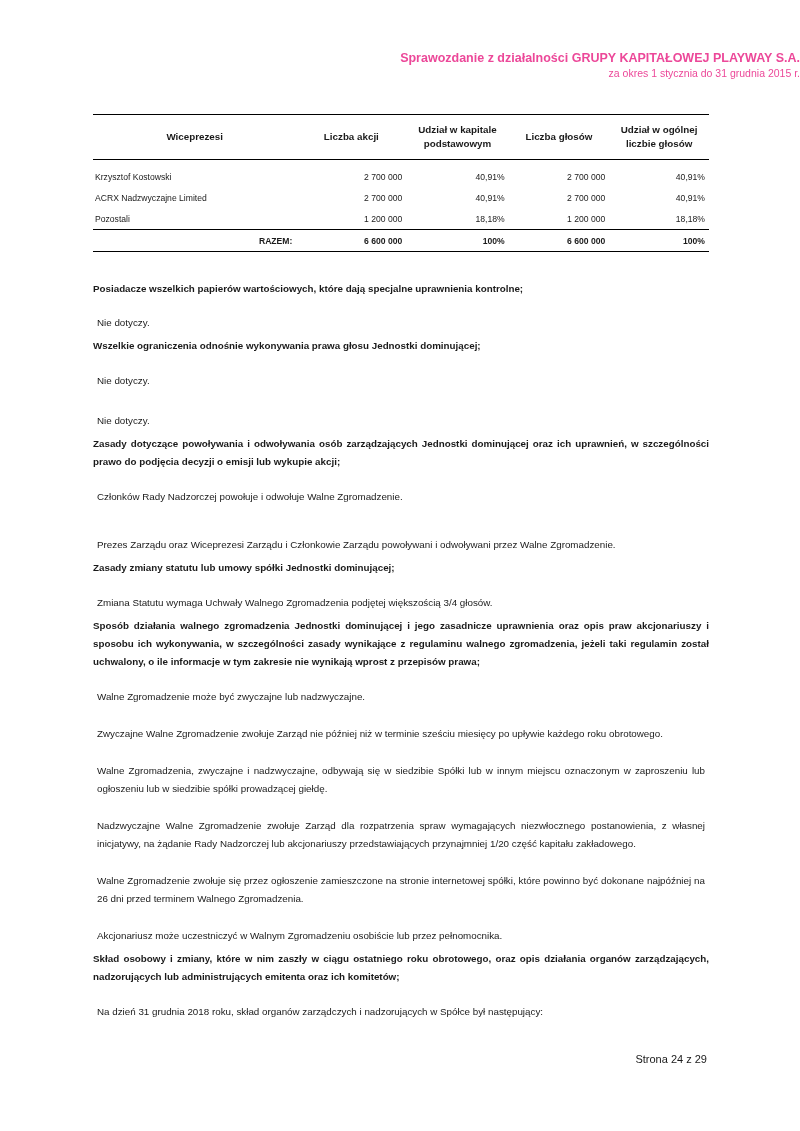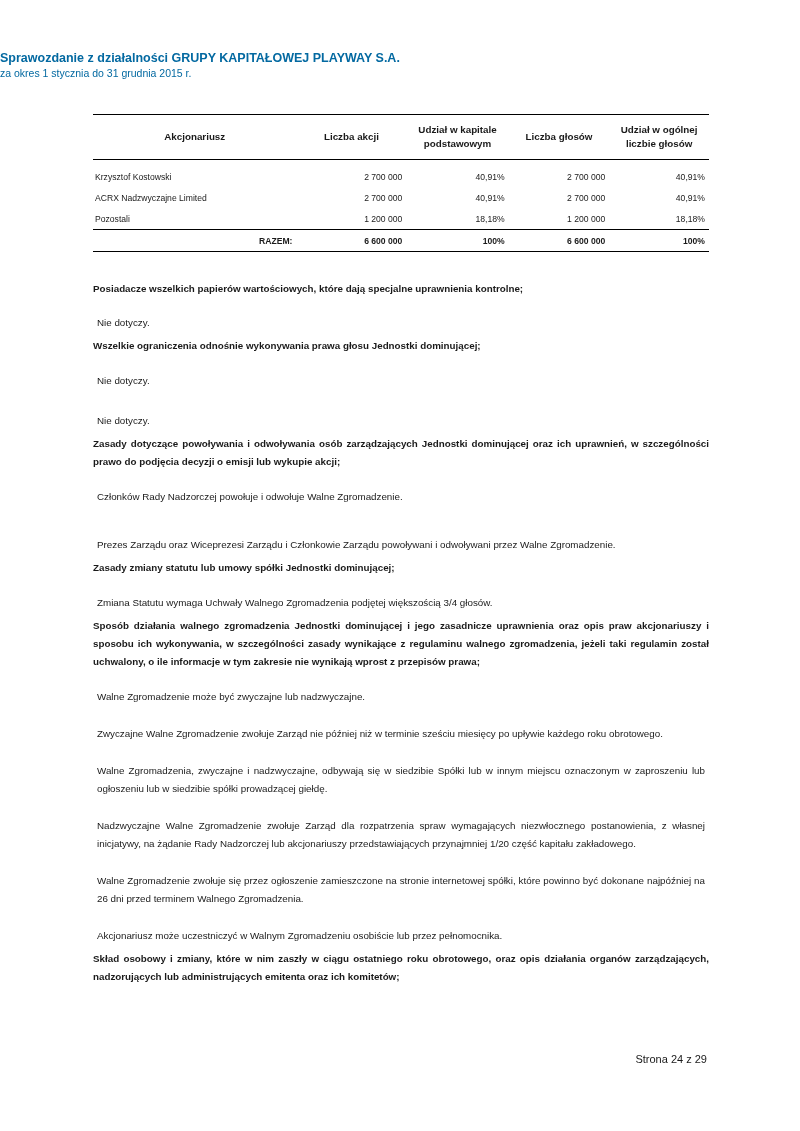--- a/index.html
+++ b/index.html
@@ -9,22 +9,22 @@
       position: relative;
       font-family: "Liberation Sans", "DejaVu Sans", sans-serif;
       color: #1a1a1a;
       overflow: hidden;
     }
     .page-header {
       position: absolute;
       top: 51px;
       left: 0;
       width: 800px;
-      text-align: left;
-      color: #0369a1;
+      text-align: right;
+      color: #ec4899;
     }
     .page-header .title { font-size: 12.5px; font-weight: bold; line-height: 15px; }
     .page-header .subtitle { font-size: 10.5px; line-height: 14px; }
 
     .content {
       position: absolute;
       left: 93px;
       top: 114px;
       width: 616px;
     }
@@ -90,21 +90,21 @@
 
 <div class="page-header">
   <div class="title">Sprawozdanie z działalności GRUPY KAPITAŁOWEJ PLAYWAY S.A.</div>
   <div class="subtitle">za okres 1 stycznia do 31 grudnia 2015 r.</div>
 </div>
 
 <div class="content">
   <table class="shareholders">
     <thead>
       <tr>
-        <th class="col-name">Akcjonariusz</th>
+        <th class="col-name">Wiceprezesi</th>
         <th class="col-shares">Liczba akcji</th>
         <th class="col-capital">Udział w kapitale podstawowym</th>
         <th class="col-votes">Liczba głosów</th>
         <th class="col-total">Udział w ogólnej liczbie głosów</th>
       </tr>
     </thead>
     <tbody>
       <tr style="height:6px">
           <td colspan="5" style="height:6px;padding:0"></td>
         </tr>
@@ -171,15 +171,16 @@
   <p class="para">Walne Zgromadzenia, zwyczajne i nadzwyczajne, odbywają się w siedzibie Spółki lub w innym miejscu oznaczonym w zaproszeniu lub ogłoszeniu lub w siedzibie spółki prowadzącej giełdę.</p>
   <div style="height:11px"></div>
   <p class="para">Nadzwyczajne Walne Zgromadzenie zwołuje Zarząd dla rozpatrzenia spraw wymagających niezwłocznego postanowienia, z własnej inicjatywy, na żądanie Rady Nadzorczej lub akcjonariuszy przedstawiających przynajmniej 1/20 część kapitału zakładowego.</p>
   <div style="height:11px"></div>
   <p class="para">Walne Zgromadzenie zwołuje się przez ogłoszenie zamieszczone na stronie internetowej spółki, które powinno być dokonane najpóźniej na 26 dni przed terminem Walnego Zgromadzenia.</p>
   <div style="height:11px"></div>
   <p class="para">Akcjonariusz może uczestniczyć w Walnym Zgromadzeniu osobiście lub przez pełnomocnika.</p>
   <div style="height:1px"></div>
   <p class="section-heading">Skład osobowy i zmiany, które w nim zaszły w ciągu ostatniego roku obrotowego, oraz opis działania organów zarządzających, nadzorujących lub administrujących emitenta oraz ich komitetów;</p>
   <div style="height:13px"></div>
+  <p class="para">Na dzień 31 grudnia 2018 roku, skład organów zarządczych i nadzorujących w Spółce był następujący:</p>
 </div>
 
 <div class="footer">Strona 24 z 29</div>
 
 </body></html>

